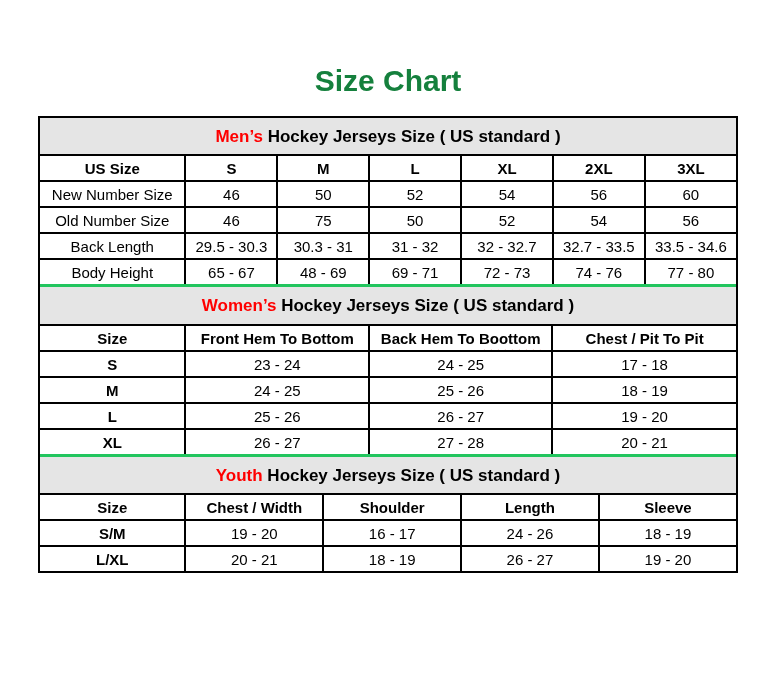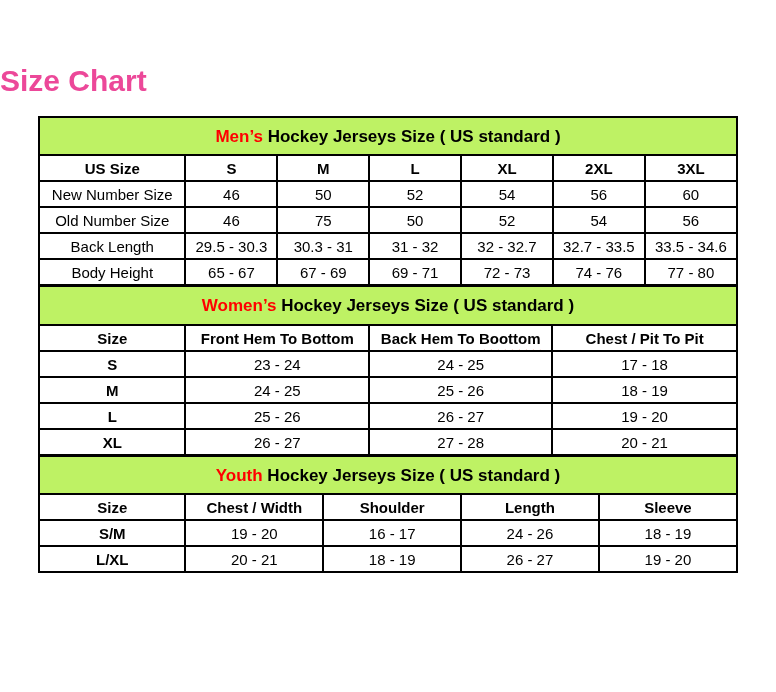--- a/index.html
+++ b/index.html
@@ -8,43 +8,44 @@
     width: 776px;
     height: 692px;
     background: #ffffff;
     overflow: hidden;
     font-family: "Liberation Sans", sans-serif;
     color: #000000;
     -webkit-font-smoothing: antialiased;
   }
   .page-title {
     margin: 64px 0 0 0;
+    text-align: center;
     font-size: 30px;
     font-weight: bold;
     line-height: 1.1;
-    color: #ec4899;
+    color: #15803d;
     letter-spacing: 0px;
   }
   .chart {
     width: 700px;
     margin: 19px auto 0 38px;
     border: 2px solid #000000;
     box-sizing: border-box;
   }
   .band {
-    background: #bef264;
+    background: #e5e5e5;
     text-align: center;
     font-weight: bold;
     font-size: 17px;
     line-height: 1.25;
     padding: 8px 0 7px 0;
     border-bottom: 2px solid #000000;
   }
   section + section .band {
-    border-top: 3px solid #000000;
+    border-top: 3px solid #22c55e;
   }
   .band .hl {
     color: #ff0000;
   }
   table {
     width: 100%;
     border-collapse: collapse;
     table-layout: fixed;
   }
   th, td {
@@ -127,21 +128,21 @@
             <td>29.5 - 30.3</td>
             <td>30.3 - 31</td>
             <td>31 - 32</td>
             <td>32 - 32.7</td>
             <td>32.7 - 33.5</td>
             <td>33.5 - 34.6</td>
           </tr>
           <tr>
             <td>Body Height</td>
             <td>65 - 67</td>
-            <td>67 - 69</td>
+            <td>48 - 69</td>
             <td>69 - 71</td>
             <td>72 - 73</td>
             <td>74 - 76</td>
             <td>77 - 80</td>
           </tr>
         </tbody>
       </table>
   </section>
 
   <section>

